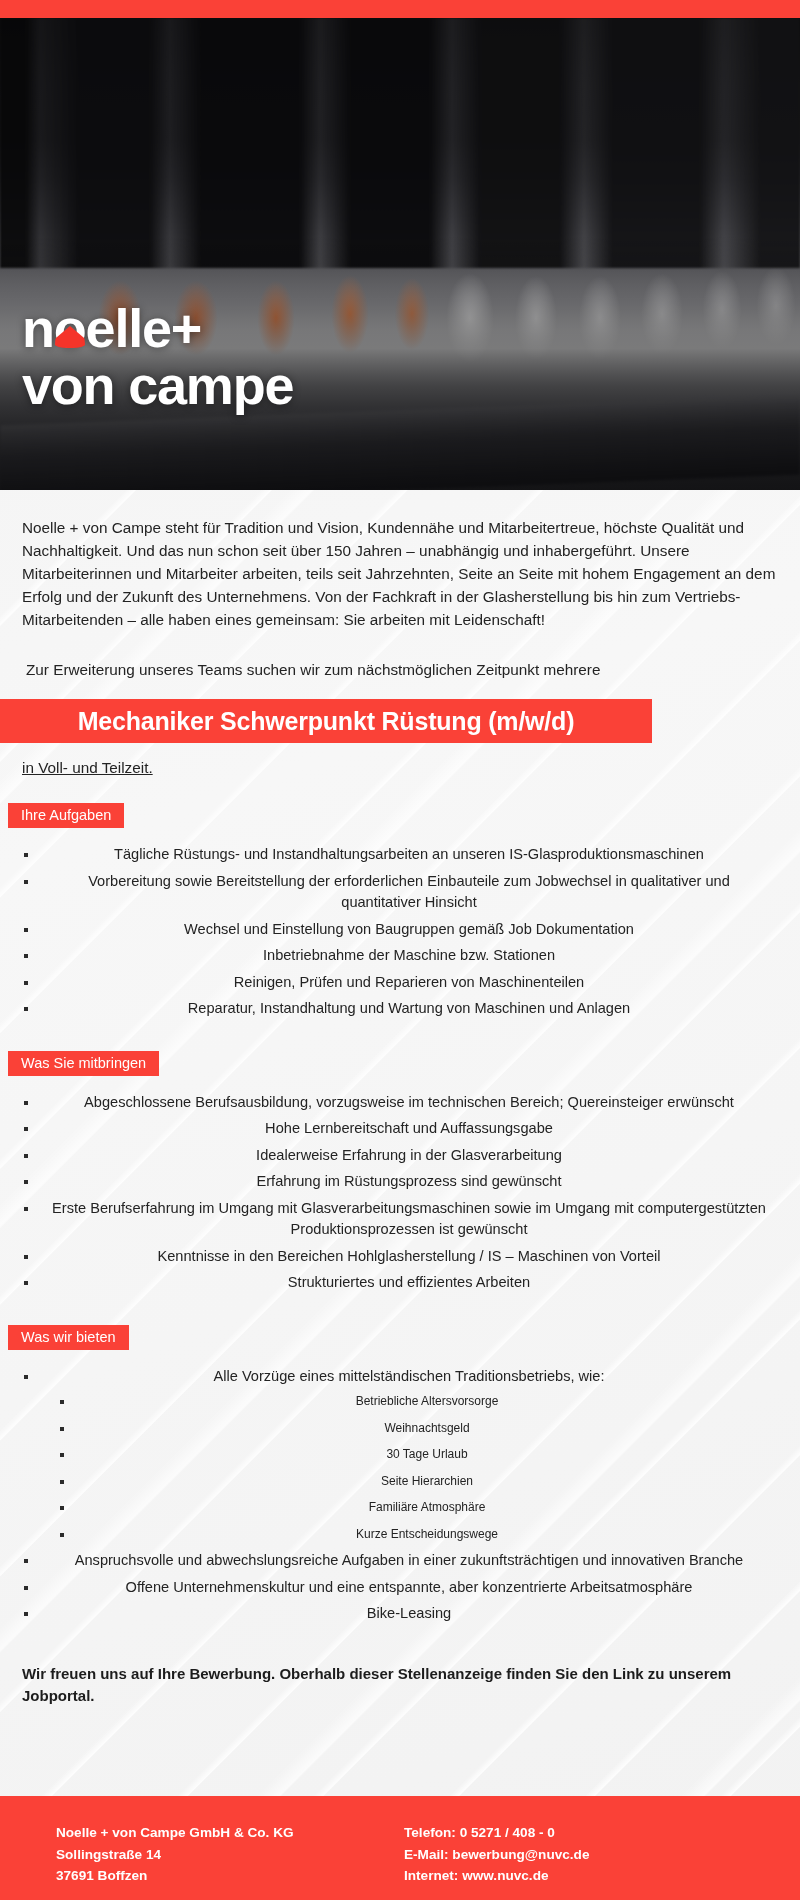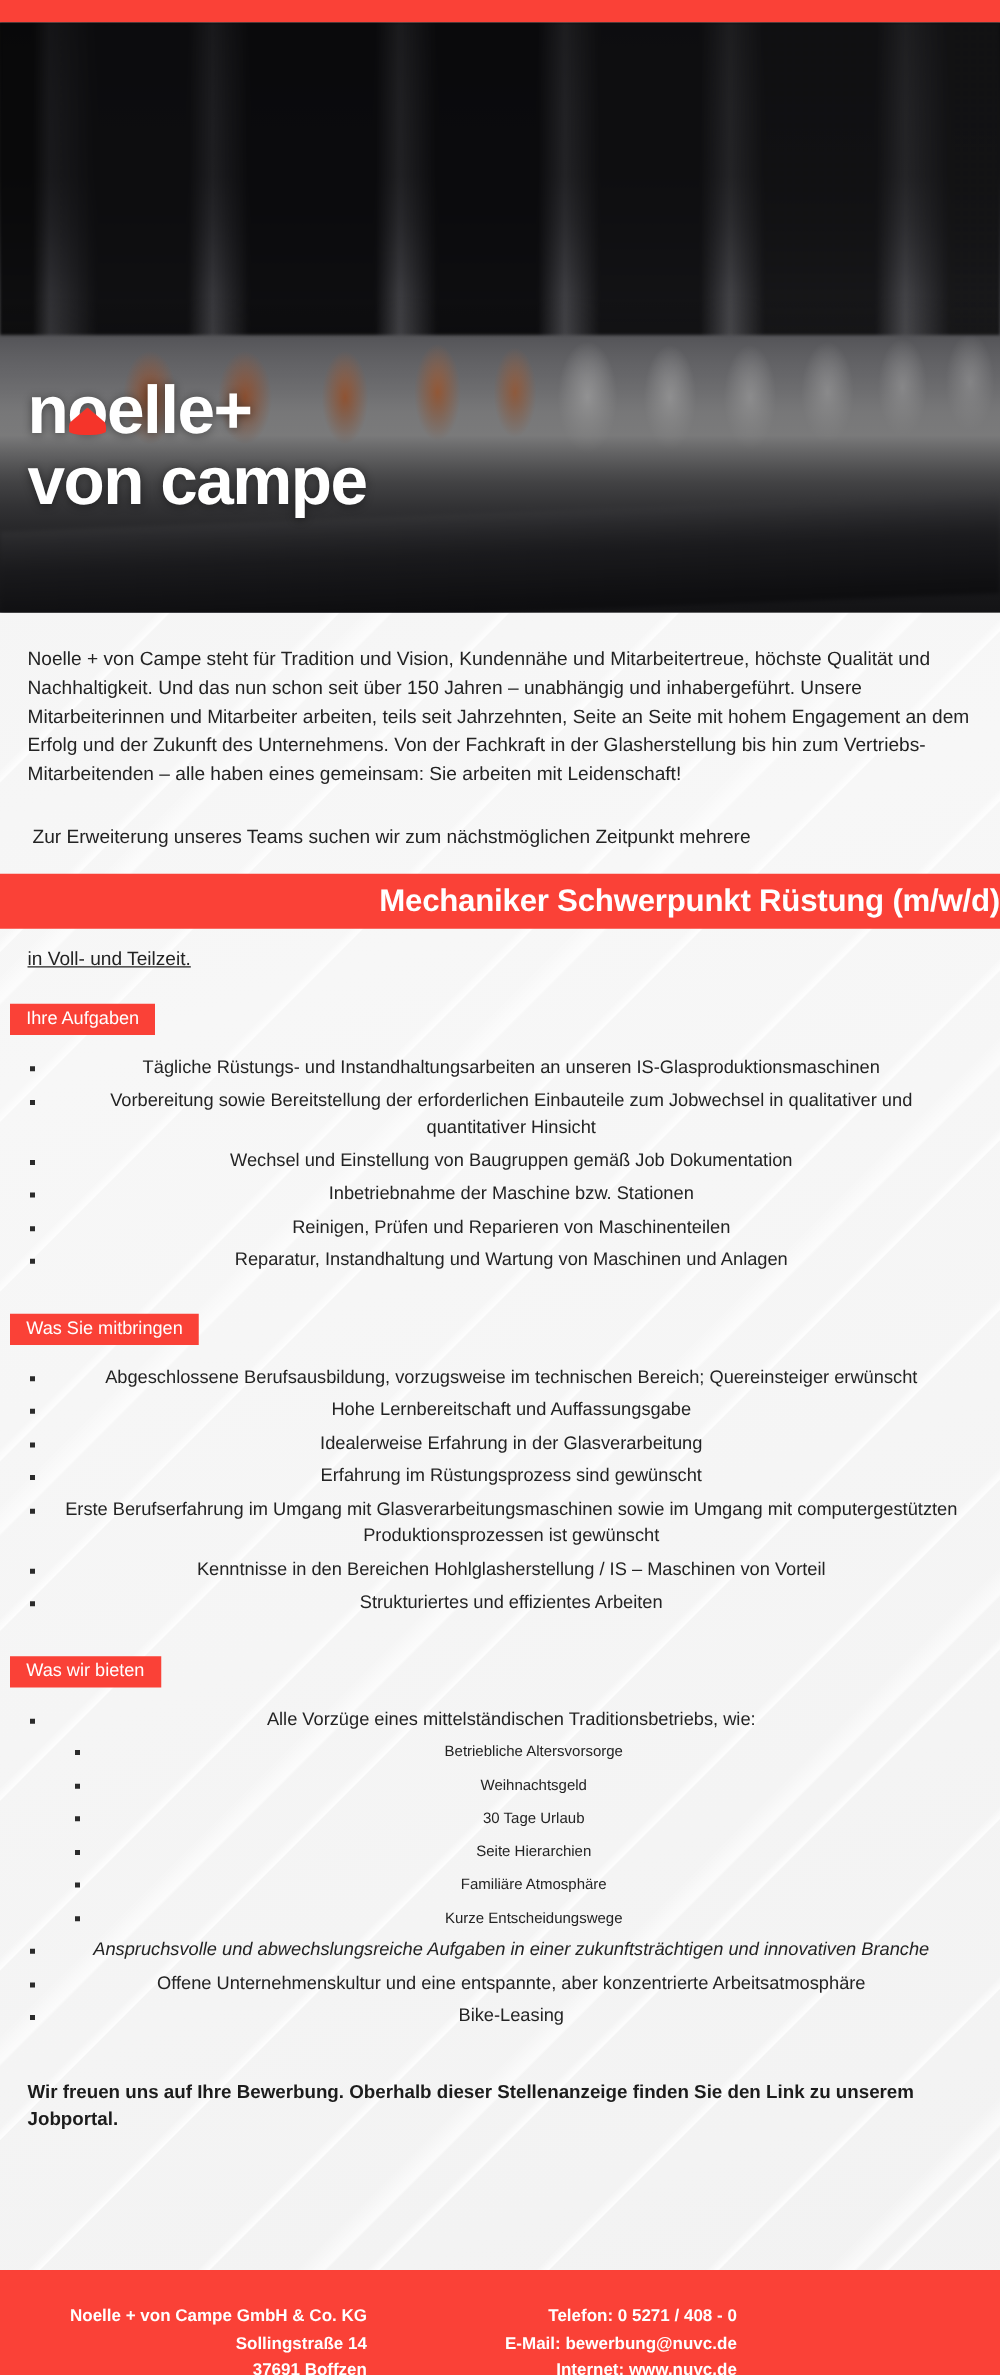--- a/index.html
+++ b/index.html
@@ -150,29 +150,29 @@
   }
   .lead {
     margin: 28px 22px 0 26px;
     font-size: 15.3px;
     line-height: 22px;
     color: #232323;
   }
 
   .job-banner {
     margin-top: 18px;
-    width: 800px;
+    width: 652px;
     height: 44px;
     background: #fa4137;
     color: #ffffff;
     font-size: 25px;
     font-weight: 700;
     display: flex;
     align-items: center;
-    justify-content: flex-end;
+    justify-content: center;
     letter-spacing: -0.2px;
   }
 
   .employment {
     margin: 16px 22px 0 22px;
     font-size: 15.3px;
     color: #232323;
     text-decoration: underline;
   }
 
@@ -211,39 +211,38 @@
     color: #232323;
   }
   ul.sublist > li::before {
     content: "";
     position: absolute;
     left: -28px;
     top: 9px;
     width: 4px; height: 4px;
     background: #2b2b2b;
   }
-  li.spacer-top { margin-top: 20px; font-style: italic; }
+  li.spacer-top { margin-top: 20px; }
 
   .closing {
     margin: 38px 40px 0 22px;
     font-size: 15px;
     line-height: 22px;
     font-weight: 700;
     color: #1c1c1c;
   }
 
   
   .footer {
     position: absolute;
     left: 0; bottom: 0;
     width: 800px;
-    height: 84px;
+    height: 104px;
     background: #fa4137;
     color: #ffffff;
-    text-align: right;
   }
   .footer-col { position: absolute; top: 26px; font-size: 13.6px; line-height: 21.5px; font-weight: 700; }
   .footer-col.left { left: 56px; }
   .footer-col.right { left: 404px; }
 </style>
 </head>
 <body>
 
 <div class="page">
 

